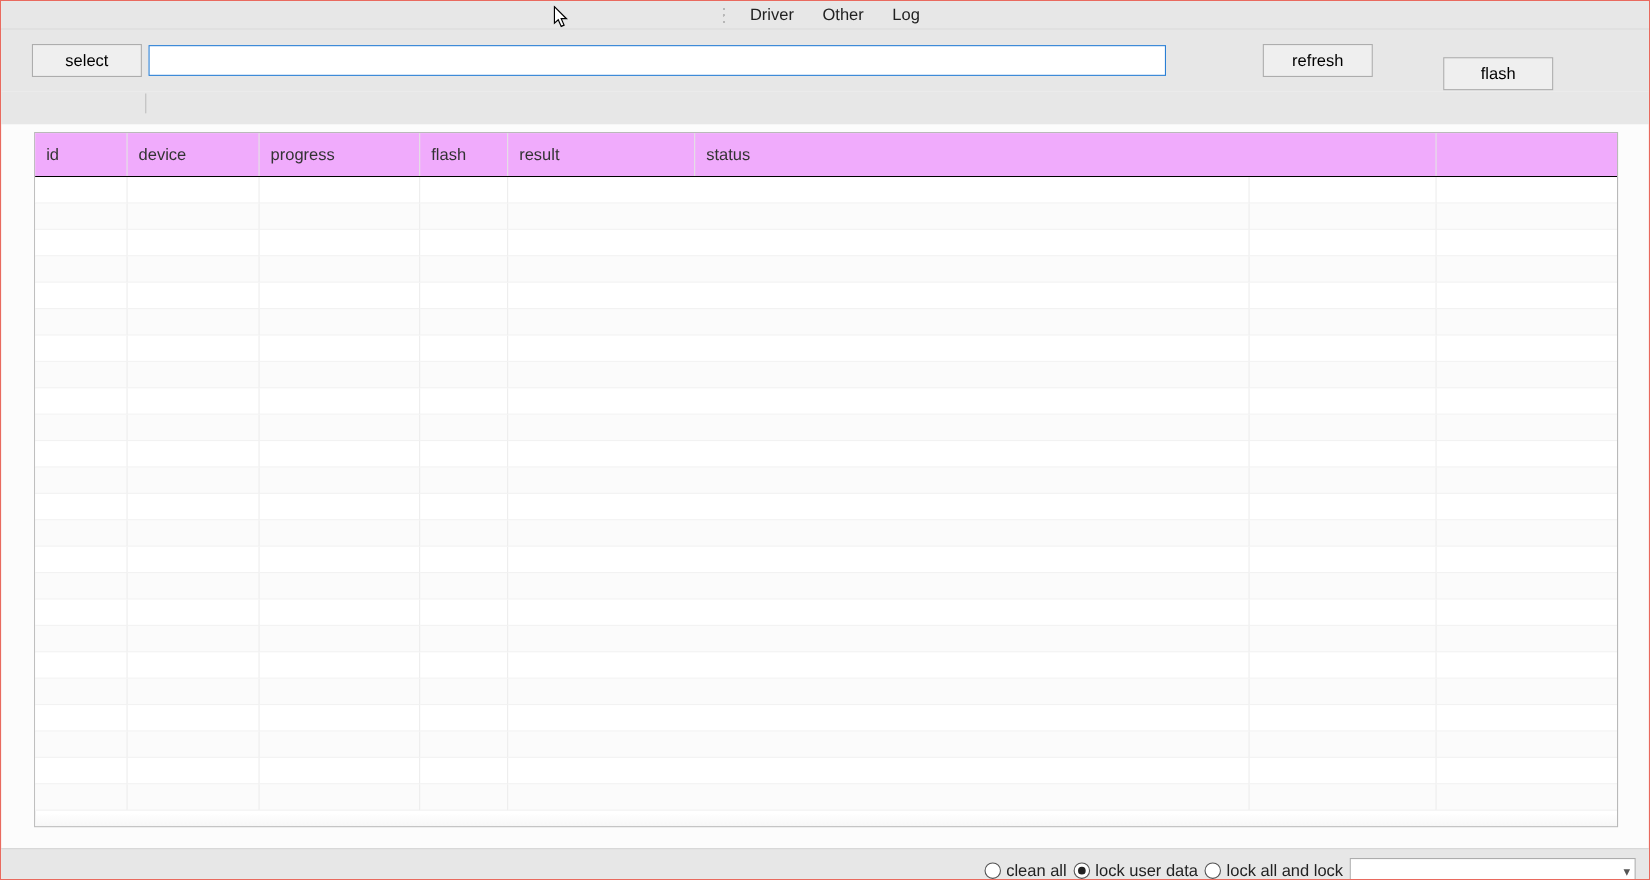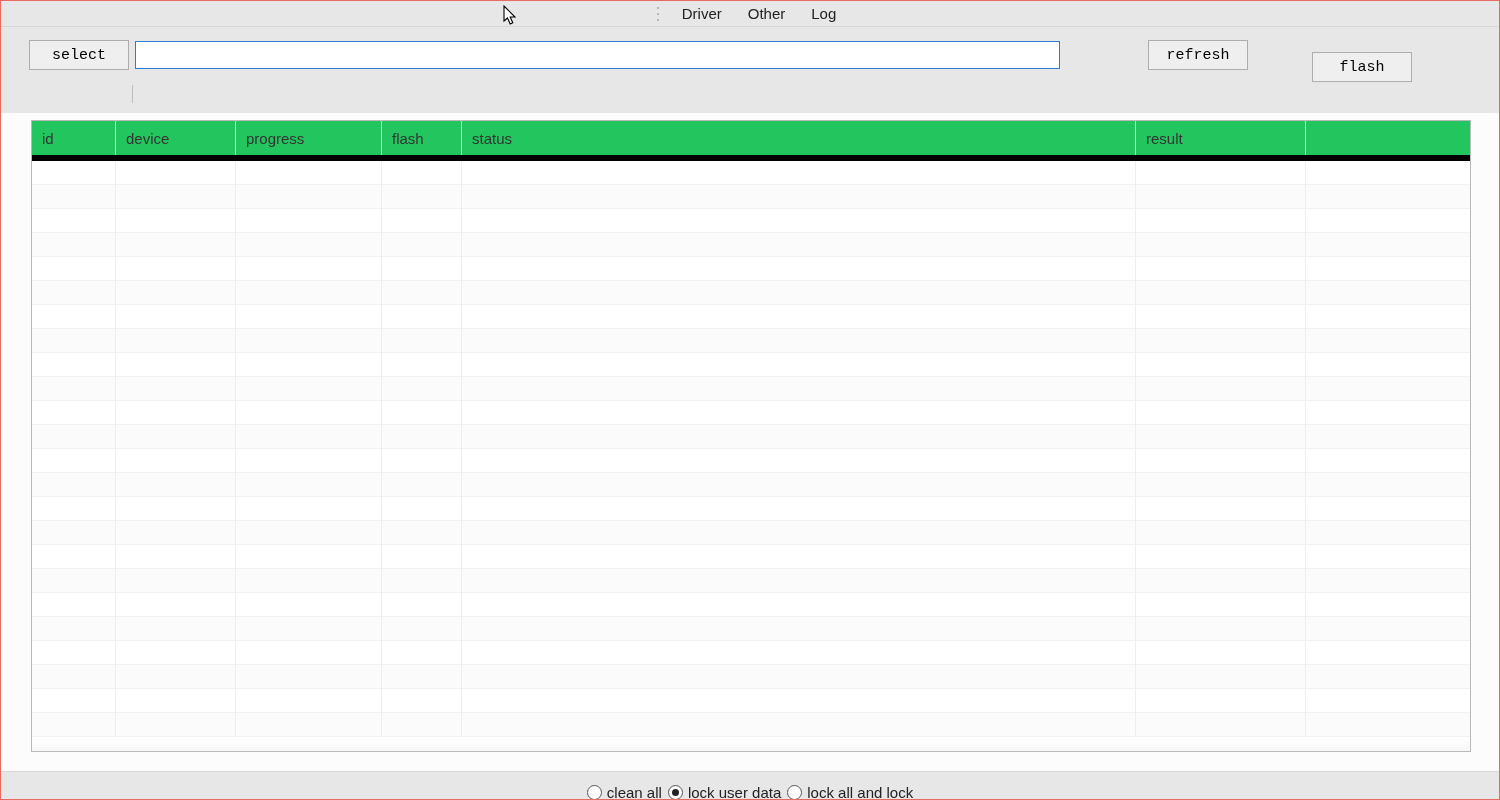--- a/index.html
+++ b/index.html
@@ -43,21 +43,20 @@
   }
 
   
   .toolbar {
     display: flex;
     align-items: center;
     background: #e7e7e7;
     height: 56px;
     padding: 0 24px 0 28px;
     gap: 4px;
-    font-family: Liberation Mono, monospace;
   }
   .btn {
     background: #efefef;
     border: 1px solid #adadad;
     font: inherit;
     height: 30px;
     display: inline-flex;
     align-items: center;
     justify-content: center;
     padding: 0 20px;
@@ -95,22 +94,22 @@
   .table-wrap {
     position: absolute;
     left: 30px; top: 119px;
     width: 1440px; height: 632px;
     background: #fff;
     border: 1px solid #b9b9b9;
   }
   .thead {
     display: flex;
     height: 40px;
-    background: #22c55e;
-    border-bottom: 6px solid #000000;
+    background: #f0abfc;
+    border-bottom: 1px solid #000000;
   }
   .th {
     display: flex; align-items: center;
     padding: 0 10px;
     border-right: 1px solid #e3e3e3;
     color: #333;
     font-weight: 400;
     user-select: none;
     cursor: default;
   }
@@ -148,25 +147,24 @@
 
   
   .footer {
     position: absolute;
     left: 0; right: 0; bottom: 0;
     height: 28px;
     background: #e7e7e7;
     border-top: 1px solid #d6d6d6;
     display: flex;
     align-items: center;
-    justify-content: flex-start;
+    justify-content: flex-end;
     padding: 0 12px;
     gap: 6px;
     overflow: hidden;
-    flex-direction: column;
   }
   .radio-group { display: flex; align-items: center; gap: 6px; margin-top: 12px;  }
   .radio-item { display: inline-flex; align-items: center; gap: 5px; font-size: 15px; cursor: default; user-select: none; }
   .radio {
     width: 15px; height: 15px; border: 1.4px solid #555; border-radius: 50%;
     display: inline-flex; align-items: center; justify-content: center;
     background: #fff;
   }
   .radio.checked::after {
     content:""; width: 7px; height: 7px; border-radius: 50%; background: #222;
@@ -209,22 +207,22 @@
   <div class="below-toolbar">
     <div class="vline"></div>
   </div>
 
   <div class="table-wrap">
     <div class="thead">
       <div class="th col-id">id</div>
       <div class="th col-device">device</div>
       <div class="th col-progress">progress</div>
       <div class="th col-elapse">flash</div>
+      <div class="th col-result">result</div>
       <div class="th col-status">status</div>
-      <div class="th col-result">result</div>
       <div class="th col-last"></div>
     </div>
     <div class="tbody" id="tbody">
         <div class="row">
           <div class="td col-id"></div>
           <div class="td col-device"></div>
           <div class="td col-progress"></div>
           <div class="td col-elapse"></div>
           <div class="td col-status"></div>
           <div class="td col-result"></div>

